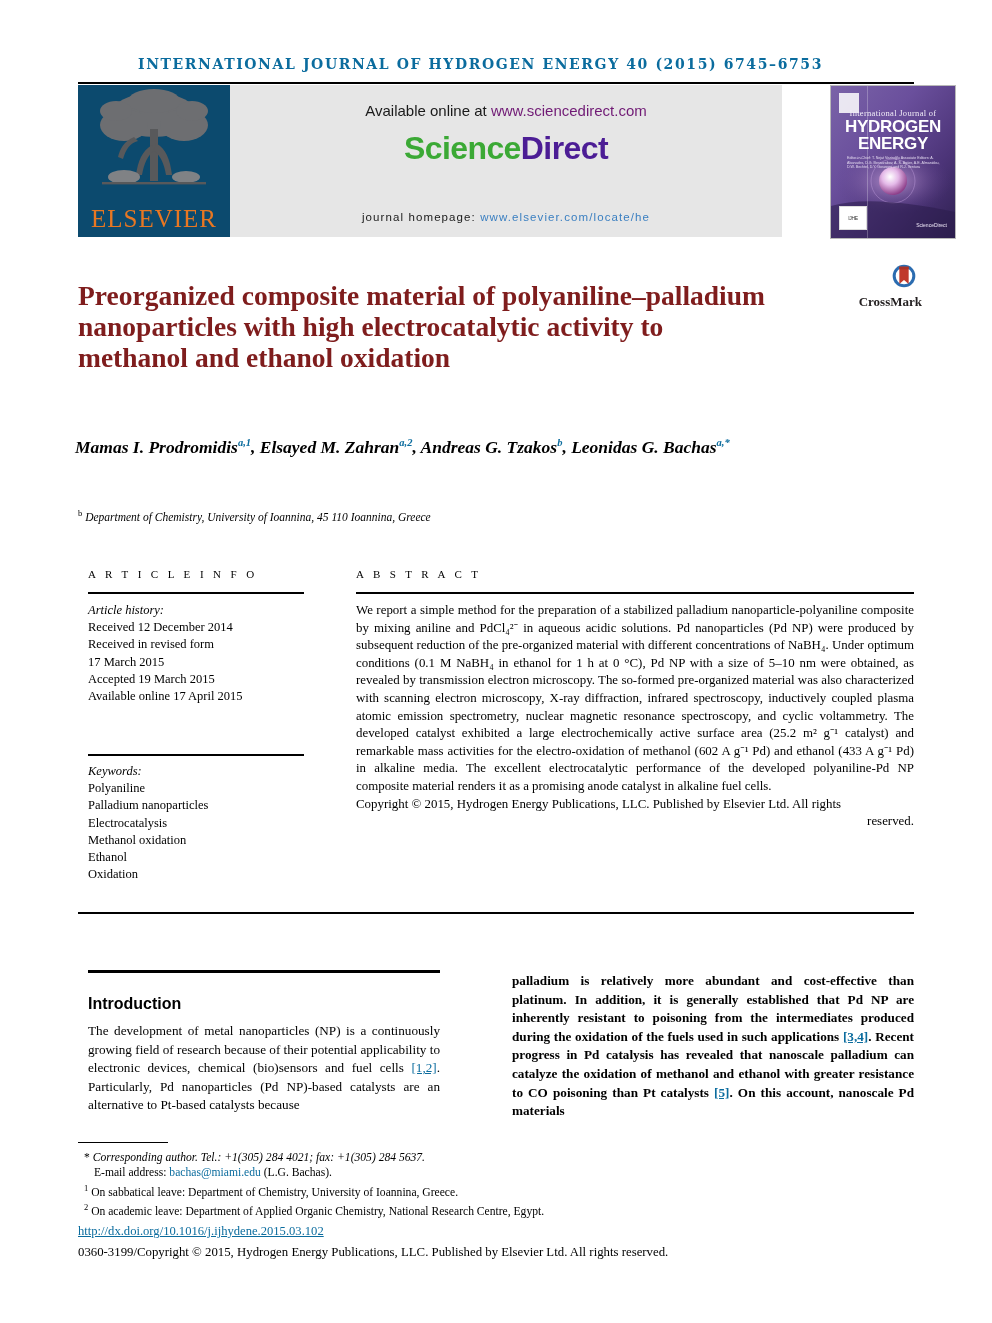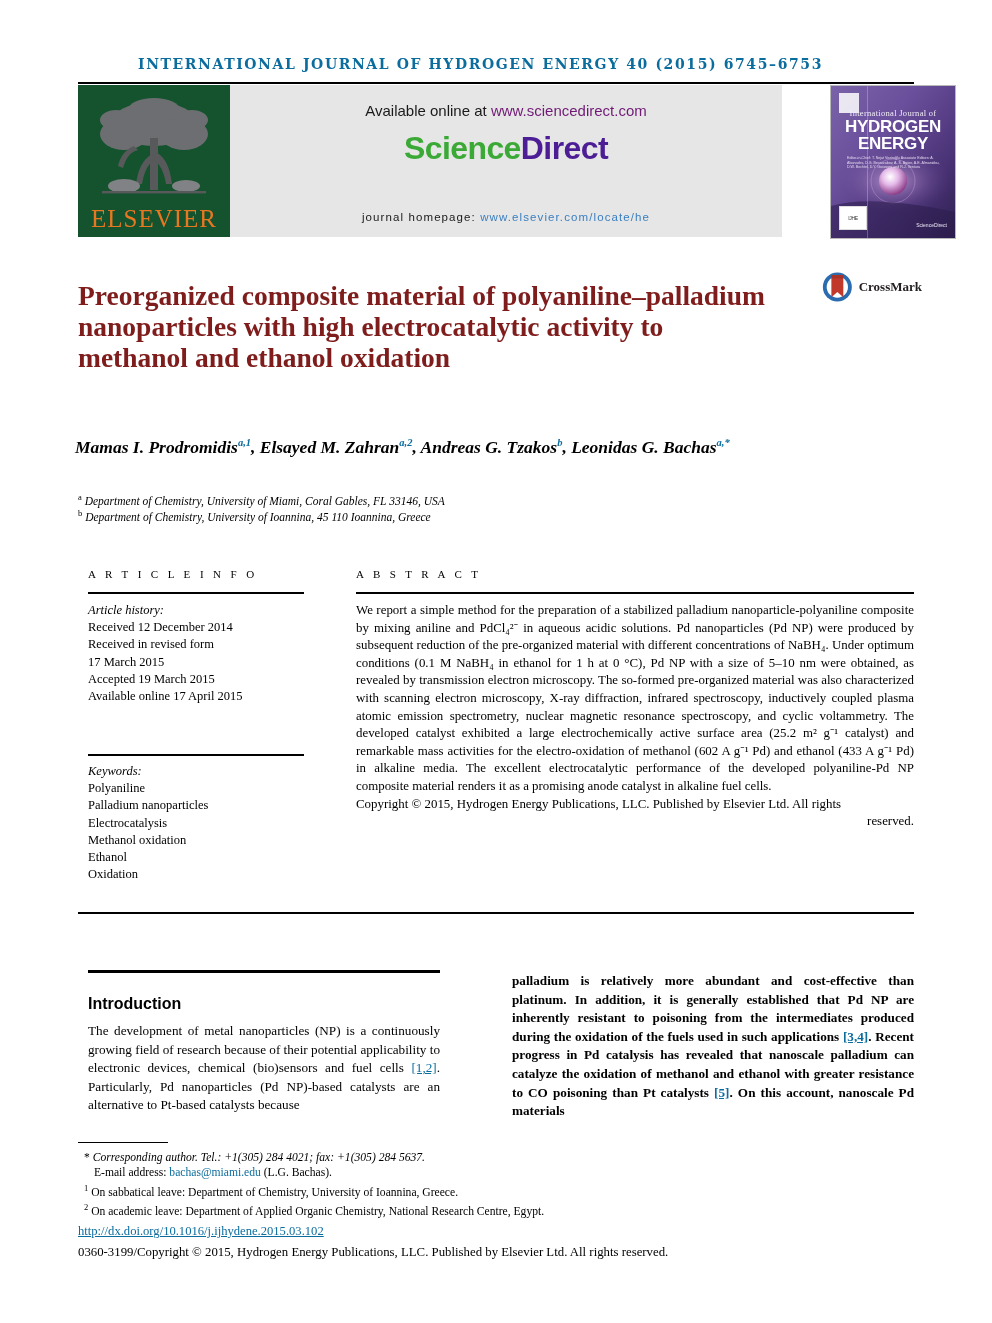--- a/index.html
+++ b/index.html
@@ -23,22 +23,22 @@
   }
   .rule-top{
     position:absolute;left:78px;top:82px;width:836px;height:2px;background:#000;
   }
 
   
   .masthead{
     position:absolute;left:78px;top:85px;width:836px;height:152px;
   }
   .logo-box{
-    position:absolute;left:0;top:0;width:152px;height:152px;background:#14532d;
-    display:flex;flex-direction:column;align-items:center;justify-content:flex-end;
+    position:absolute;left:0;top:0;width:152px;height:152px;background:#0c4a6e;
+    display:flex;flex-direction:column;align-items:center;justify-content:space-between;
   }
   .elsevier-tree{width:120px;height:112px;display:block;}
   .elsevier-word{
     font-family:"Liberation Serif",serif;
     color:#e87722;font-size:25px;letter-spacing:1px;line-height:1;
     margin-bottom:6px;
   }
   .sd-band{
     position:absolute;left:152px;top:0;width:552px;height:152px;
     background:#e6e6e6;
@@ -98,21 +98,21 @@
   }
 
   
   .title{
     position:absolute;left:78px;top:262px;width:690px;
     font-family:"Liberation Serif",serif;
     font-weight:bold;font-size:27.5px;line-height:31px;color:#7f1d1d;
   }
   .crossmark{
     position:absolute;left:822px;top:264px;width:100px;height:46px;
-    display:flex;align-items:center;gap:6px;
+    display:flex;align-items:flex-end;gap:6px;flex-direction:column;
   }
   .cm-mark{width:36px;height:36px;display:block;}
   .cm-word{
     font-family:"Liberation Serif",serif;font-weight:bold;font-size:13px;color:#231f20;
   }
 
   
   .authors{
     position:absolute;left:75px;top:430px;width:690px;
     font-family:"Liberation Serif",serif;
@@ -295,24 +295,20 @@
       <path d="M11 4 L25 4 L25 30 L18 24 L11 30 Z" fill="#c0392b"></path>
       <path d="M11 4 L25 4 L25 8 L11 8 Z" fill="#a93226"></path>
     </svg>
     <span class="cm-word">CrossMark</span>
   </div>
 
   <div class="authors">
     <span><span>Mamas I. Prodromidis</span><sup>a,1</sup><span>, </span></span><span><span>Elsayed M. Zahran</span><sup>a,2</sup><span>, </span></span><span><span>Andreas G. Tzakos</span><sup>b</sup><span>, </span></span><span><span>Leonidas G. Bachas</span><sup>a,*</sup></span>
   </div>
 
-  <div class="aff" id="aff-a">
-    <sup>a</sup>
-    <span>Department of Chemistry, University of Miami, Coral Gables, FL 33146, USA</span>
-  </div>
   <div class="aff" id="aff-b">
     <sup>b</sup>
     <span>Department of Chemistry, University of Ioannina, 45 110 Ioannina, Greece</span>
   </div>
 
   <div class="col-head" id="info-head">A R T I C L E   I N F O</div>
   <div class="rule-info"></div>
   <div class="col-head" id="abs-head">A B S T R A C T</div>
   <div class="rule-abs"></div>
 

